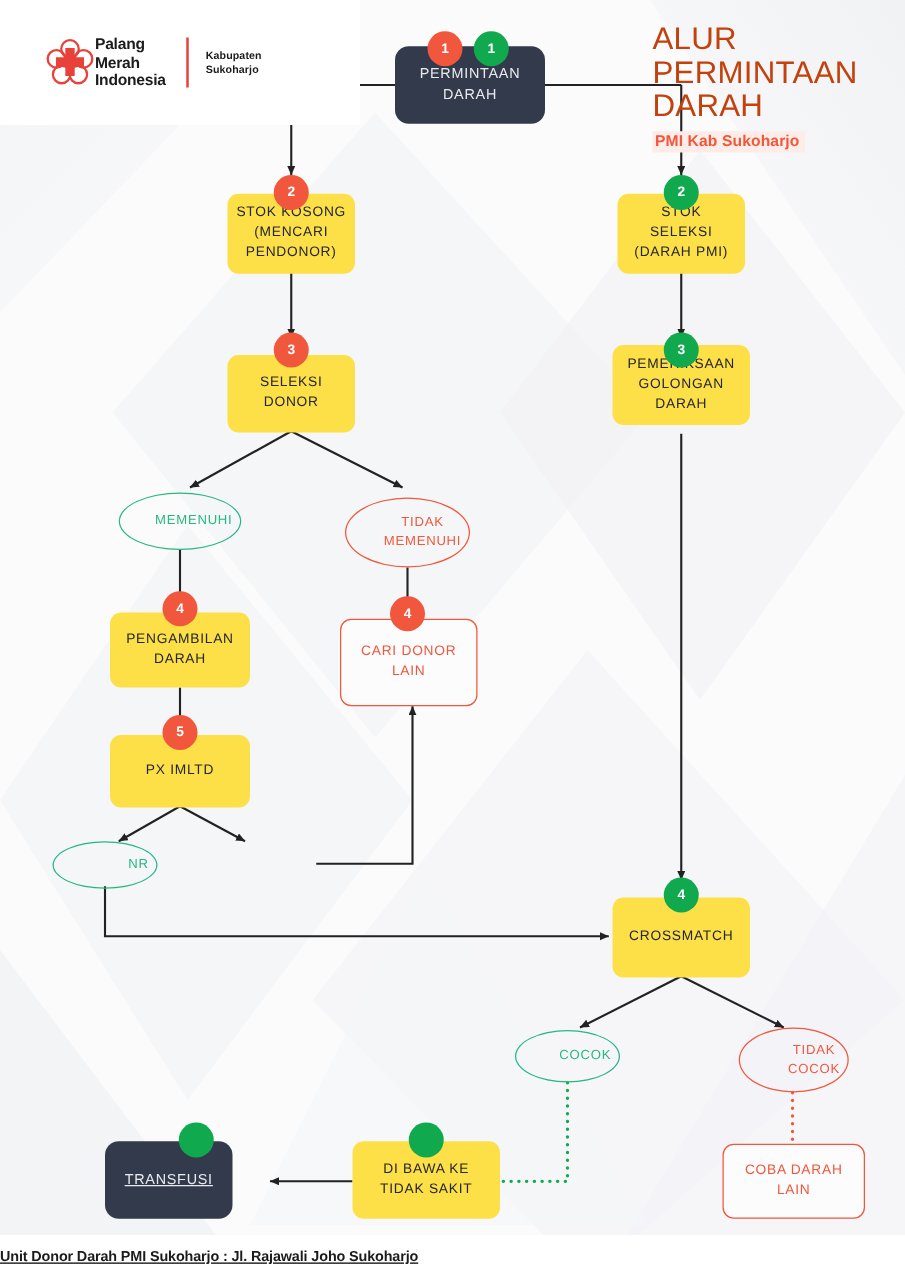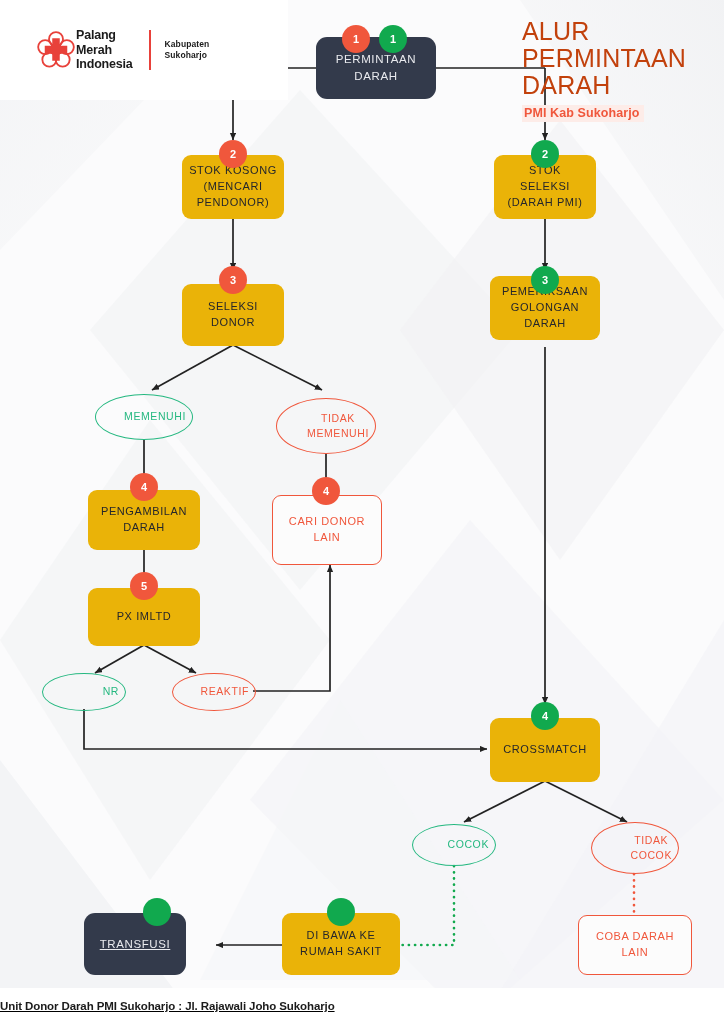--- a/index.html
+++ b/index.html
@@ -74,21 +74,21 @@
   .node {
     position: absolute; z-index: 3;
     display: flex; align-items: center; justify-content: center;
     text-align: center;
     letter-spacing: 0.6px;
     line-height: 1.45;
   }
   .node .lbl { display: block; padding: 0 6px; }
 
   .node.grey {
-    background: #eab308; border-radius: 9px;
+    background: #fde047; border-radius: 9px;
     color: #25262b; font-size: 11px;
   }
   .node.dark {
     background: #333a4b; border-radius: 11px;
     color: #e9eaee; font-size: 11.5px;
   }
   .node.outline-orange {
     background: #fcfcfc; border: 1.6px solid #f0573c;
     border-radius: 9px; color: #f0573c; font-size: 11px;
   }
@@ -284,43 +284,40 @@
   </div>
 
   <div class="node grey" style="left:88px;top:588px;width:112px;height:58px;">
     <span class="lbl">PX IMLTD</span>
   </div>
 
   <div class="node ellipse green" style="left:42px;top:673px;width:84px;height:38px;">
     <span class="lbl">NR</span>
   </div>
 
-  <div class="node ellipse orange" style="left:172px;top:673px;width:84px;height:38px;">
-    <span class="lbl">REAKTIF</span>
-  </div>
 
   <div class="node grey" style="left:490px;top:718px;width:110px;height:64px;">
     <span class="lbl">CROSSMATCH</span>
   </div>
 
   <div class="node ellipse green" style="left:412px;top:824px;width:84px;height:42px;">
     <span class="lbl">COCOK</span>
   </div>
 
   <div class="node ellipse orange" style="left:591px;top:822px;width:88px;height:52px;">
     <span class="lbl">
       <span>TIDAK</span><br>
       <span>COCOK</span>
     </span>
   </div>
 
   <div class="node grey" style="left:282px;top:913px;width:118px;height:62px;">
     <span class="lbl">
       <span>DI BAWA KE</span><br>
-      <span>RUMAH SAKIT</span>
+      <span>TIDAK SAKIT</span>
     </span>
   </div>
 
   <div class="node outline-orange" style="left:578px;top:915px;width:114px;height:60px;">
     <span class="lbl">
       <span>COBA DARAH</span><br>
       <span>LAIN</span>
     </span>
   </div>
 

